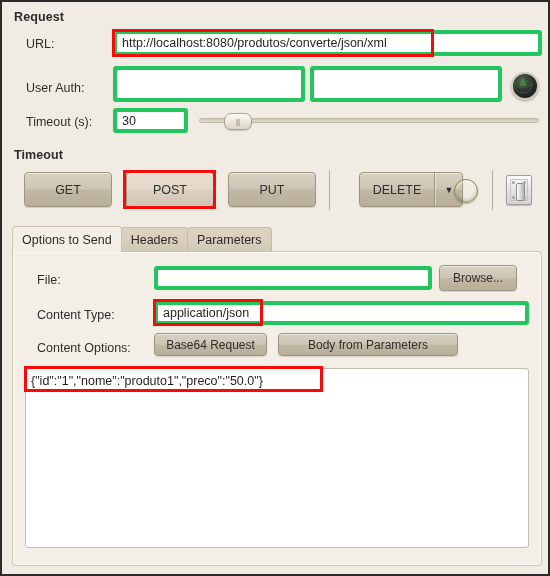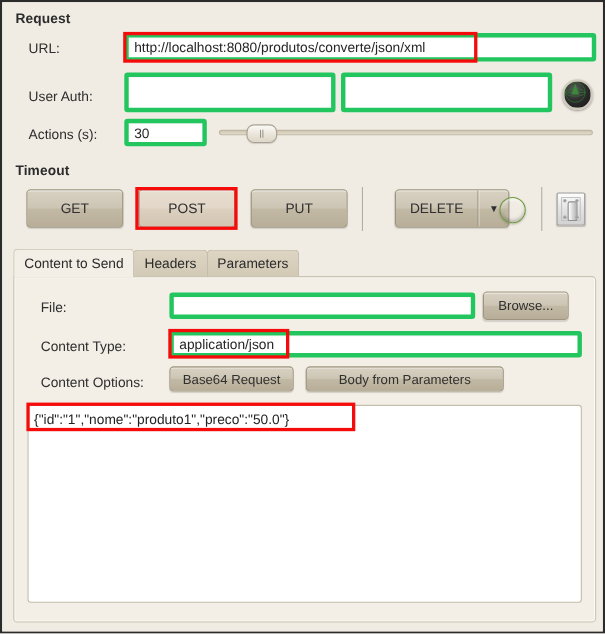--- a/index.html
+++ b/index.html
@@ -240,21 +240,21 @@
   <input class="tinput" style="left: 308px; top: 64px; width: 192px; height: 36px;" value="">
   <div class="radar-icon" style="left:509px;top:70px;">
     <svg width="20" height="20" viewBox="0 0 20 20" style="position:absolute;left:0;top:0;">
       <circle cx="10" cy="10" r="9" fill="none" stroke="#2d6b2d" stroke-width="0.8"></circle>
       <ellipse cx="10" cy="10" rx="9" ry="3.5" fill="none" stroke="#2f7030" stroke-width="0.7"></ellipse>
       <line x1="1" y1="10" x2="19" y2="10" stroke="#2f7030" stroke-width="0.7"></line>
       <polygon points="10,2 6.5,12 13.5,12" fill="#3b8f38" opacity="0.85"></polygon>
     </svg>
   </div>
 
-  <div class="field-label" style="left:24px;top:113px;">Actions (s):</div>
+  <div class="field-label" style="left:24px;top:113px;">Timeout (s):</div>
   <input class="tinput" style="left: 111px; top: 106px; width: 75px; height: 25px;" value="30">
   <div class="slider-track" style="left:197px;top:116px;width:340px;"></div>
   <div class="slider-thumb" style="left:222px;top:111px;">||</div>
 
   <div class="section-title" id="title-actions">Timeout</div>
 
   <div class="btn" style="left:22px;top:170px;width:88px;height:35px;">GET</div>
   <div class="btn selected" style="left:124px;top:170px;width:88px;height:35px;">POST</div>
   <div class="btn" style="left:226px;top:170px;width:88px;height:35px;">PUT</div>
 
@@ -272,21 +272,21 @@
   <div class="switch-icon" style="left:504px;top:173px;">
     <div class="plate"></div>
     <div class="toggle"></div>
     <div class="screw" style="left:5px;top:5px;"></div>
     <div class="screw" style="right:5px;top:5px;"></div>
     <div class="screw" style="left:5px;bottom:5px;"></div>
     <div class="screw" style="right:5px;bottom:5px;"></div>
   </div>
 
   <div class="tabstrip">
-    <div class="tab active">Content to Send</div>
+    <div class="tab active">Options to Send</div>
     <div class="tab">Headers</div>
     <div class="tab">Parameters</div>
   </div>
 
   <div class="tabpanel"></div>
 
   <div class="field-label" style="left:35px;top:271px;">File:</div>
   <input class="tinput" style="left: 152px; top: 264px; width: 278px; height: 24px;" value="">
   <div class="btn small" style="left:437px;top:263px;width:78px;height:26px;">Browse...</div>
 

